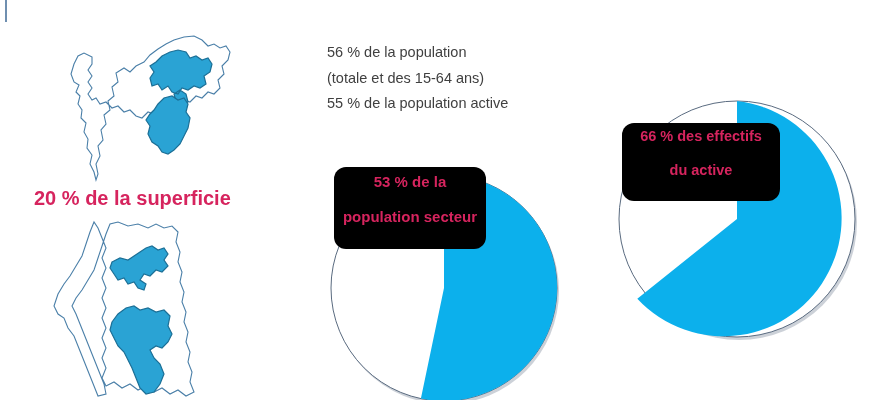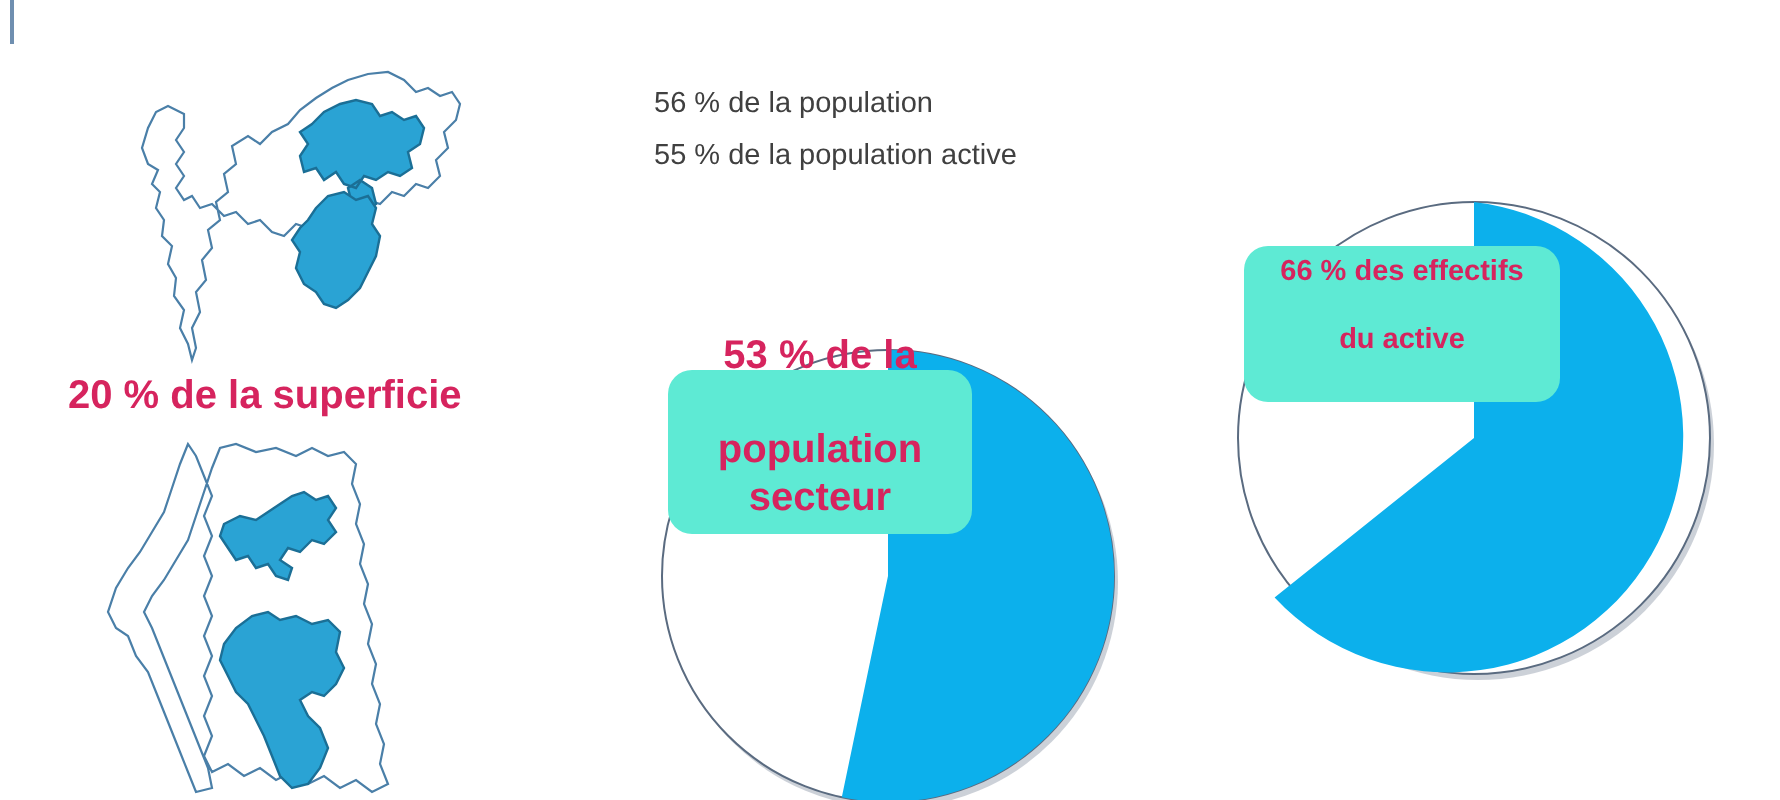--- a/index.html
+++ b/index.html
@@ -55,30 +55,30 @@
   .pie-wrap{position:absolute;}
   #pie-left{left:328px;top:172px;width:232px;height:232px;}
   #pie-right{left:616px;top:98px;width:242px;height:242px;}
   .pie-wrap svg{display:block;width:100%;height:100%;overflow:visible;}
   .pie-base{fill:#ffffff;stroke:#5a6b80;stroke-width:1;}
   .pie-slice{fill:#0cb0ec;}
   .pie-shadow{fill:#8d9aa8;opacity:.45;}
 
   
   .callout{
-    position:absolute;background:#5eead4;
+    position:absolute;background:#000000;
     border-radius:12px;
     color:#d6245e;font-weight:bold;text-align:center;
     font-family:"Liberation Sans",sans-serif;
     display:flex;align-items:center;justify-content:center;
     line-height:1.18;
   }
   #callout-left{
-    left:334px;top:185px;width:152px;height:82px;
-    font-size:20px;
+    left:334px;top:167px;width:152px;height:82px;
+    font-size:15px;
   }
   #callout-right{
     left:622px;top:123px;width:158px;height:78px;
     font-size:14.5px;
   }
   .callout span{display:block;padding:0 4px;}
 </style>
 </head>
 <body>
 
@@ -134,20 +134,21 @@
            L86 56 L82 50 Z"></path>
       <path class="map-region" d="M84 104 L90 96 L98 90 L106 88 L112 92 L120 90 L128 94 L136 92
            L142 98 L140 108 L144 116 L140 124 L134 130 L128 128 L122 132
            L126 140 L132 146 L136 156 L132 166 L126 174 L118 176 L112 170
            L108 160 L104 150 L100 142 L96 134 L90 128 L86 120 L82 112 Z"></path>
     </svg>
   </div>
 
   <div class="centre-text">
     <div class="line">56 % de la population</div>
+    <div class="line">(totale et des 15-64 ans)</div>
     <div class="line">55 % de la population active</div>
   </div>
 
   <div class="pie-wrap" id="pie-left">
     <svg viewBox="0 0 232 232">
       <ellipse class="pie-shadow" cx="118" cy="119" rx="113" ry="113"></ellipse>
       <circle class="pie-base" cx="116" cy="116" r="113"></circle>
       <path class="pie-slice" d="M116 116 L116 3 A113 113 0 1 1 92.9 226.6 Z"></path>
     </svg>
   </div>

